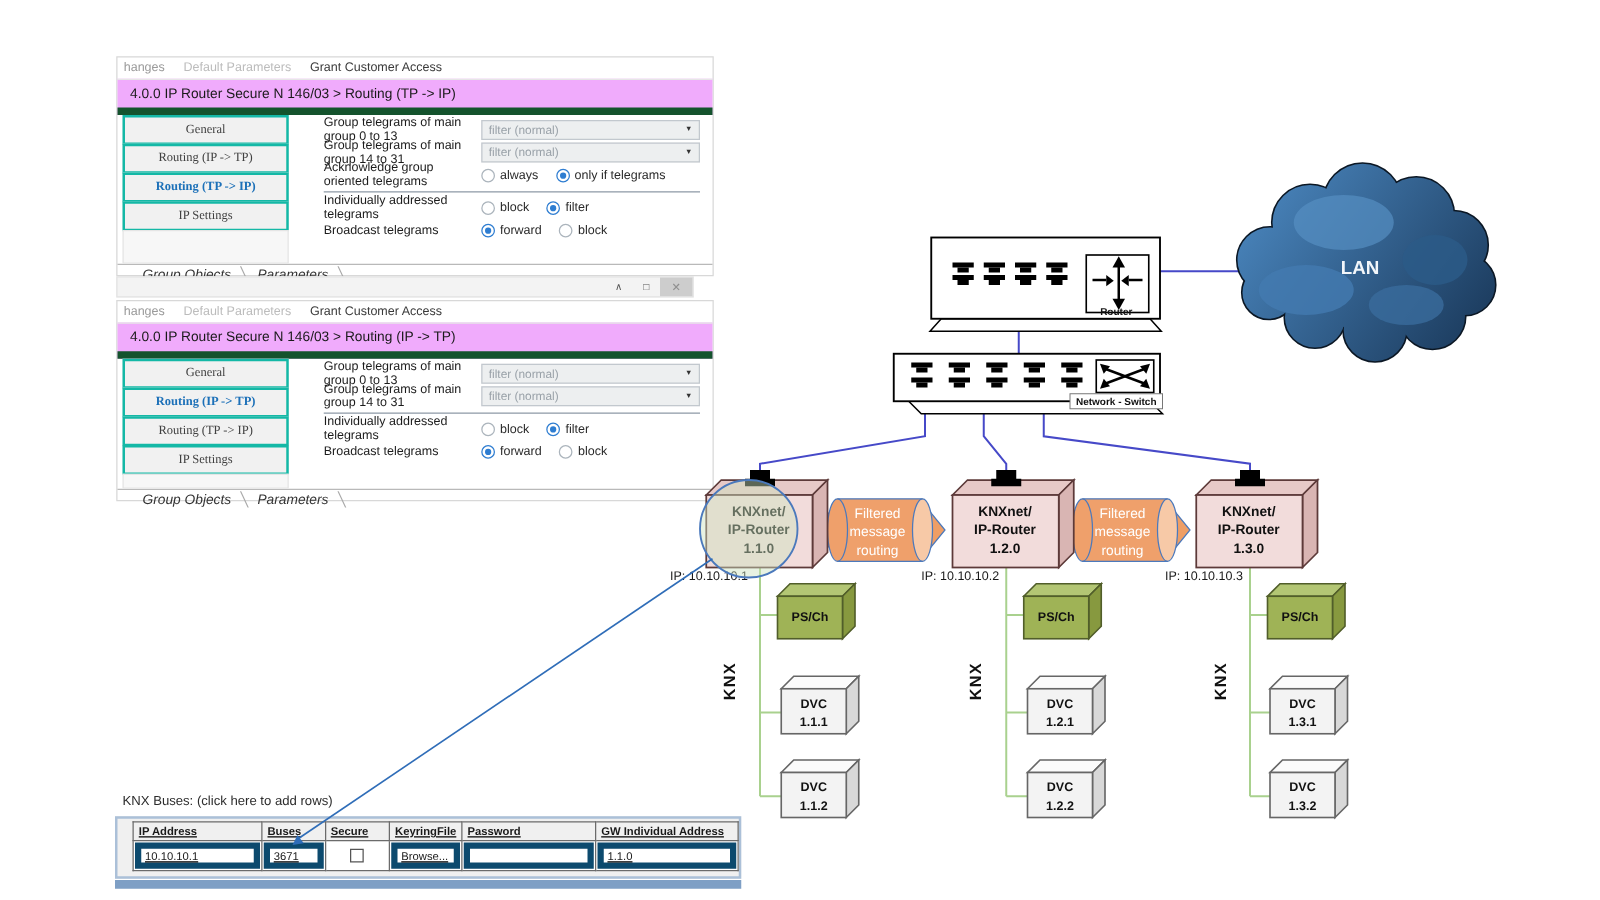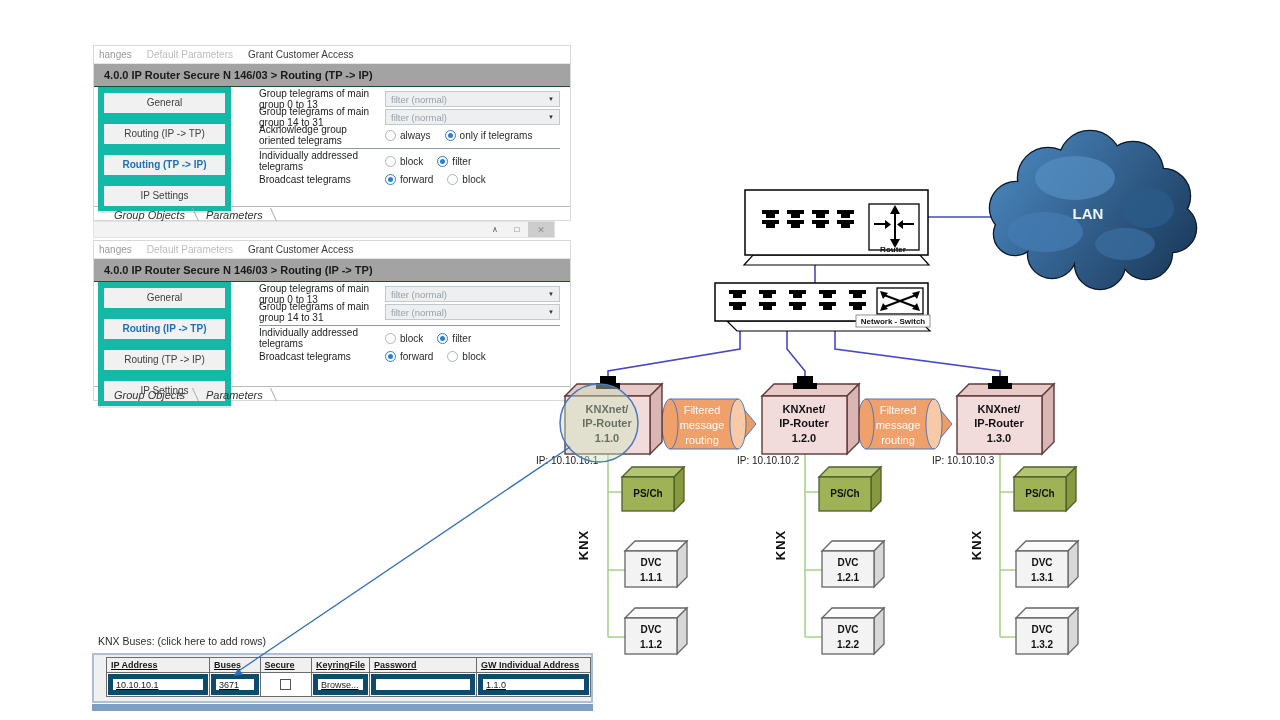--- a/index.html
+++ b/index.html
@@ -3,27 +3,27 @@
 <meta charset="utf-8">
 <style>
   html,body{margin:0;padding:0;}
   body{width:1280px;height:720px;position:relative;background:#fff;overflow:hidden;
        font-family:"Liberation Sans",sans-serif;}
   
   .pw{position:absolute;left:93px;width:478px;background:#fff;border:1px solid #d8d8d8;box-sizing:border-box;}
   #win1{top:45px;height:176px;} #win2{top:240px;height:161px;}
   .pw-toolbar{height:17px;display:flex;align-items:center;gap:15px;padding-left:5px;font-size:10px;}
   .tb0{color:#9a9a9a}.tb1{color:#bcbcbc}.tb2{color:#3a3a3a}
-  .pw-title{height:22px;line-height:22px;font-weight:bold;font-size:11px;color:#1a1a1a;padding-left:10px;
-            border-top:1px solid #e6e6e6;border-bottom:1px solid #14532d;background:#a3a3a3;}
+  .pw-title{height:22px;line-height:22px;font-weight:normal;font-size:11px;color:#1a1a1a;padding-left:10px;
+            border-top:1px solid #e6e6e6;border-bottom:6px solid #14532d;background:#f0abfc;}
   .pw-body{display:flex;}
   #win1 .pw-body{height:119px}#win2 .pw-body{height:104px}
   .pw-side{width:137px;padding-left:4px;box-sizing:border-box;display:flex;flex-direction:column;}
   .side-item{height:20px;line-height:20px;text-align:center;font-size:10px;color:#404040;background:#f1f1f1;
-             border:6px solid #14b8a6;margin-top:-1px;}
+             border:2px solid #14b8a6;margin-top:-1px;font-family:Liberation Serif, serif;}
   .side-item:first-child{margin-top:0;}
   .side-item.selected{color:#1c70b8;font-weight:bold;}
   .side-filler{flex:1;background:#f7f7f7;border:1px solid #e5e5e5;margin-top:-1px;}
   .pw-content{flex:1;padding:3px 10px 0 12px;margin-left:16px;}
   .prow{display:flex;align-items:center;height:18px;}
   .plabel{width:126px;flex-shrink:0;font-size:10px;color:#1c1c1c;}
   .pctrl{flex:1;display:flex;align-items:center;}
   .pselect{flex:1;height:14px;background:#edeff0;border:1px solid #c2c8ce;display:flex;align-items:center;
            justify-content:space-between;padding:0 5px;font-size:9.5px;color:#99a1a8;}
   .caret{font-size:6px;color:#333;}

